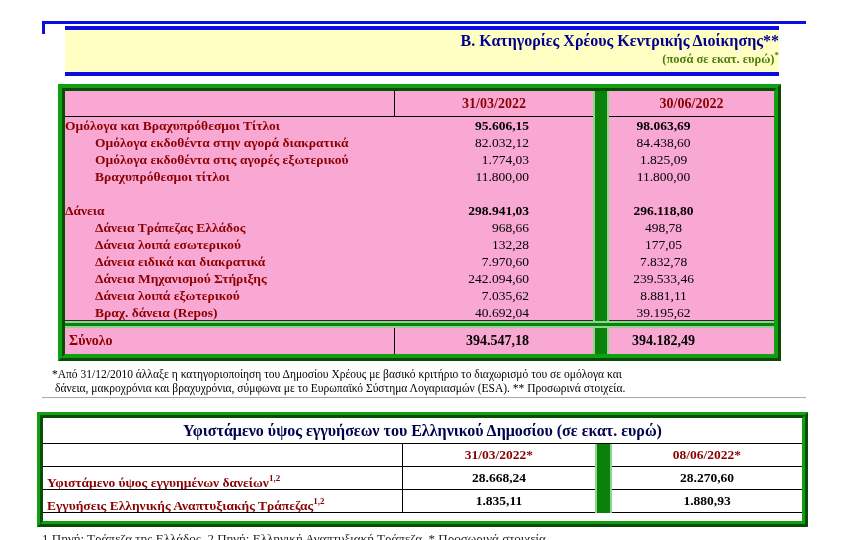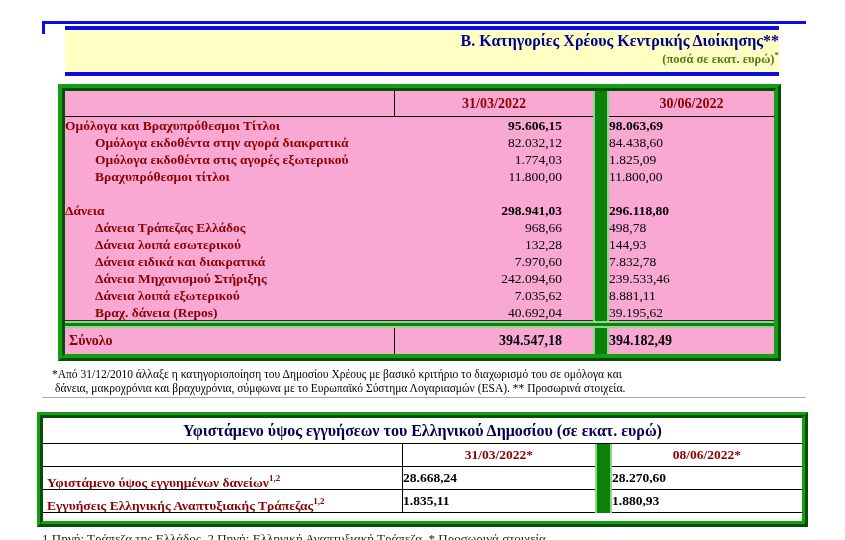--- a/index.html
+++ b/index.html
@@ -19,22 +19,22 @@
   .banner-sub sup { font-size:9px; }
 
   
   .tbl1 { left:58px; top:84px; width:723px; height:277px;
     border:7px ridge #12a012; display:grid;
     grid-template-columns:330px 198px 16px 165px;
     grid-template-rows:26px repeat(12,17px) 7px 26px; background:#f9a8d4; }
   .cell { font-size:13.5px; color:#000; overflow:hidden; white-space:nowrap; }
   .lbl  { color:#8b0000; font-weight:bold; line-height:17px; }
   .sub  { padding-left:30px; }
-  .v1   { text-align:right; padding-right:31px; line-height:17px; }
-  .v2   { text-align:left; padding-right:56px; line-height:17px; }
+  .v1   { text-align:right; padding-right:64px; line-height:17px; }
+  .v2   { text-align:center; padding-right:56px; line-height:17px; }
   .b    { font-weight:bold; }
   .vseg { background:#0a820a; box-shadow:inset 2px 0 0 #8fd48f, inset -2px 0 0 #8fd48f; }
   .hband{ grid-column:1 / -1; background:#0a820a;
     box-shadow:inset 0 2px 0 #8fd48f, inset 0 -2px 0 #8fd48f; }
   .hd   { line-height:25px; border-bottom:1px solid #000; }
   .hd-date { font-size:14px; font-weight:bold; color:#8b0000; text-align:center; }
   .hd-lbl  { border-right:1px solid #000; }
   .lastrow { border-bottom:1px solid #2a2a2a; }
   .tot  { line-height:25px; font-size:14px; font-weight:bold; }
   .tot-lbl { border-right:1px solid #000; color:#8b0000; padding-left:4px; }
@@ -50,21 +50,21 @@
     grid-template-columns:360px 192px 17px 190px;
     grid-template-rows:26px 23px 23px 23px 1fr; background:#ffffff; }
   .t2-title { grid-column:1 / -1; text-align:center; font-size:16px; font-weight:bold;
     color:#000050; line-height:25px; border-bottom:1px solid #000; }
   .t2-hd { line-height:22px; border-bottom:1px solid #000; }
   .t2-date { font-size:13.5px; font-weight:bold; color:#8b0000; text-align:center; }
   .t2-lbl { font-size:13.5px; font-weight:bold; color:#8b0000; padding-left:4px;
     line-height:22px; border-right:1px solid #000; border-bottom:1px solid #000;
     white-space:nowrap; overflow:hidden; }
   .t2-lbl sup { font-size:9px; }
-  .t2-val { font-size:13.5px; font-weight:bold; color:#000; 
+  .t2-val { font-size:13.5px; font-weight:bold; color:#000; text-align:center;
     line-height:22px; border-bottom:1px solid #000; }
   .t2-fill { grid-column:1 / -1; }
 
   
   .clipped { left:42px; top:531px; width:760px; font-size:13px; color:#222;
     white-space:nowrap; overflow:hidden; }
 </style>
 </head>
 <body>
 
@@ -114,21 +114,21 @@
   <div class="cell v2 b">296.118,80</div>
 
   <div class="cell lbl sub">Δάνεια Τράπεζας Ελλάδος</div>
   <div class="cell v1">968,66</div>
   <div class="vseg"></div>
   <div class="cell v2">498,78</div>
 
   <div class="cell lbl sub">Δάνεια λοιπά εσωτερικού</div>
   <div class="cell v1">132,28</div>
   <div class="vseg"></div>
-  <div class="cell v2">144,93</div>
+  <div class="cell v2">177,05</div>
 
   <div class="cell lbl sub">Δάνεια ειδικά και διακρατικά</div>
   <div class="cell v1">7.970,60</div>
   <div class="vseg"></div>
   <div class="cell v2">7.832,78</div>
 
   <div class="cell lbl sub">Δάνεια Μηχανισμού Στήριξης</div>
   <div class="cell v1">242.094,60</div>
   <div class="vseg"></div>
   <div class="cell v2">239.533,46</div>

